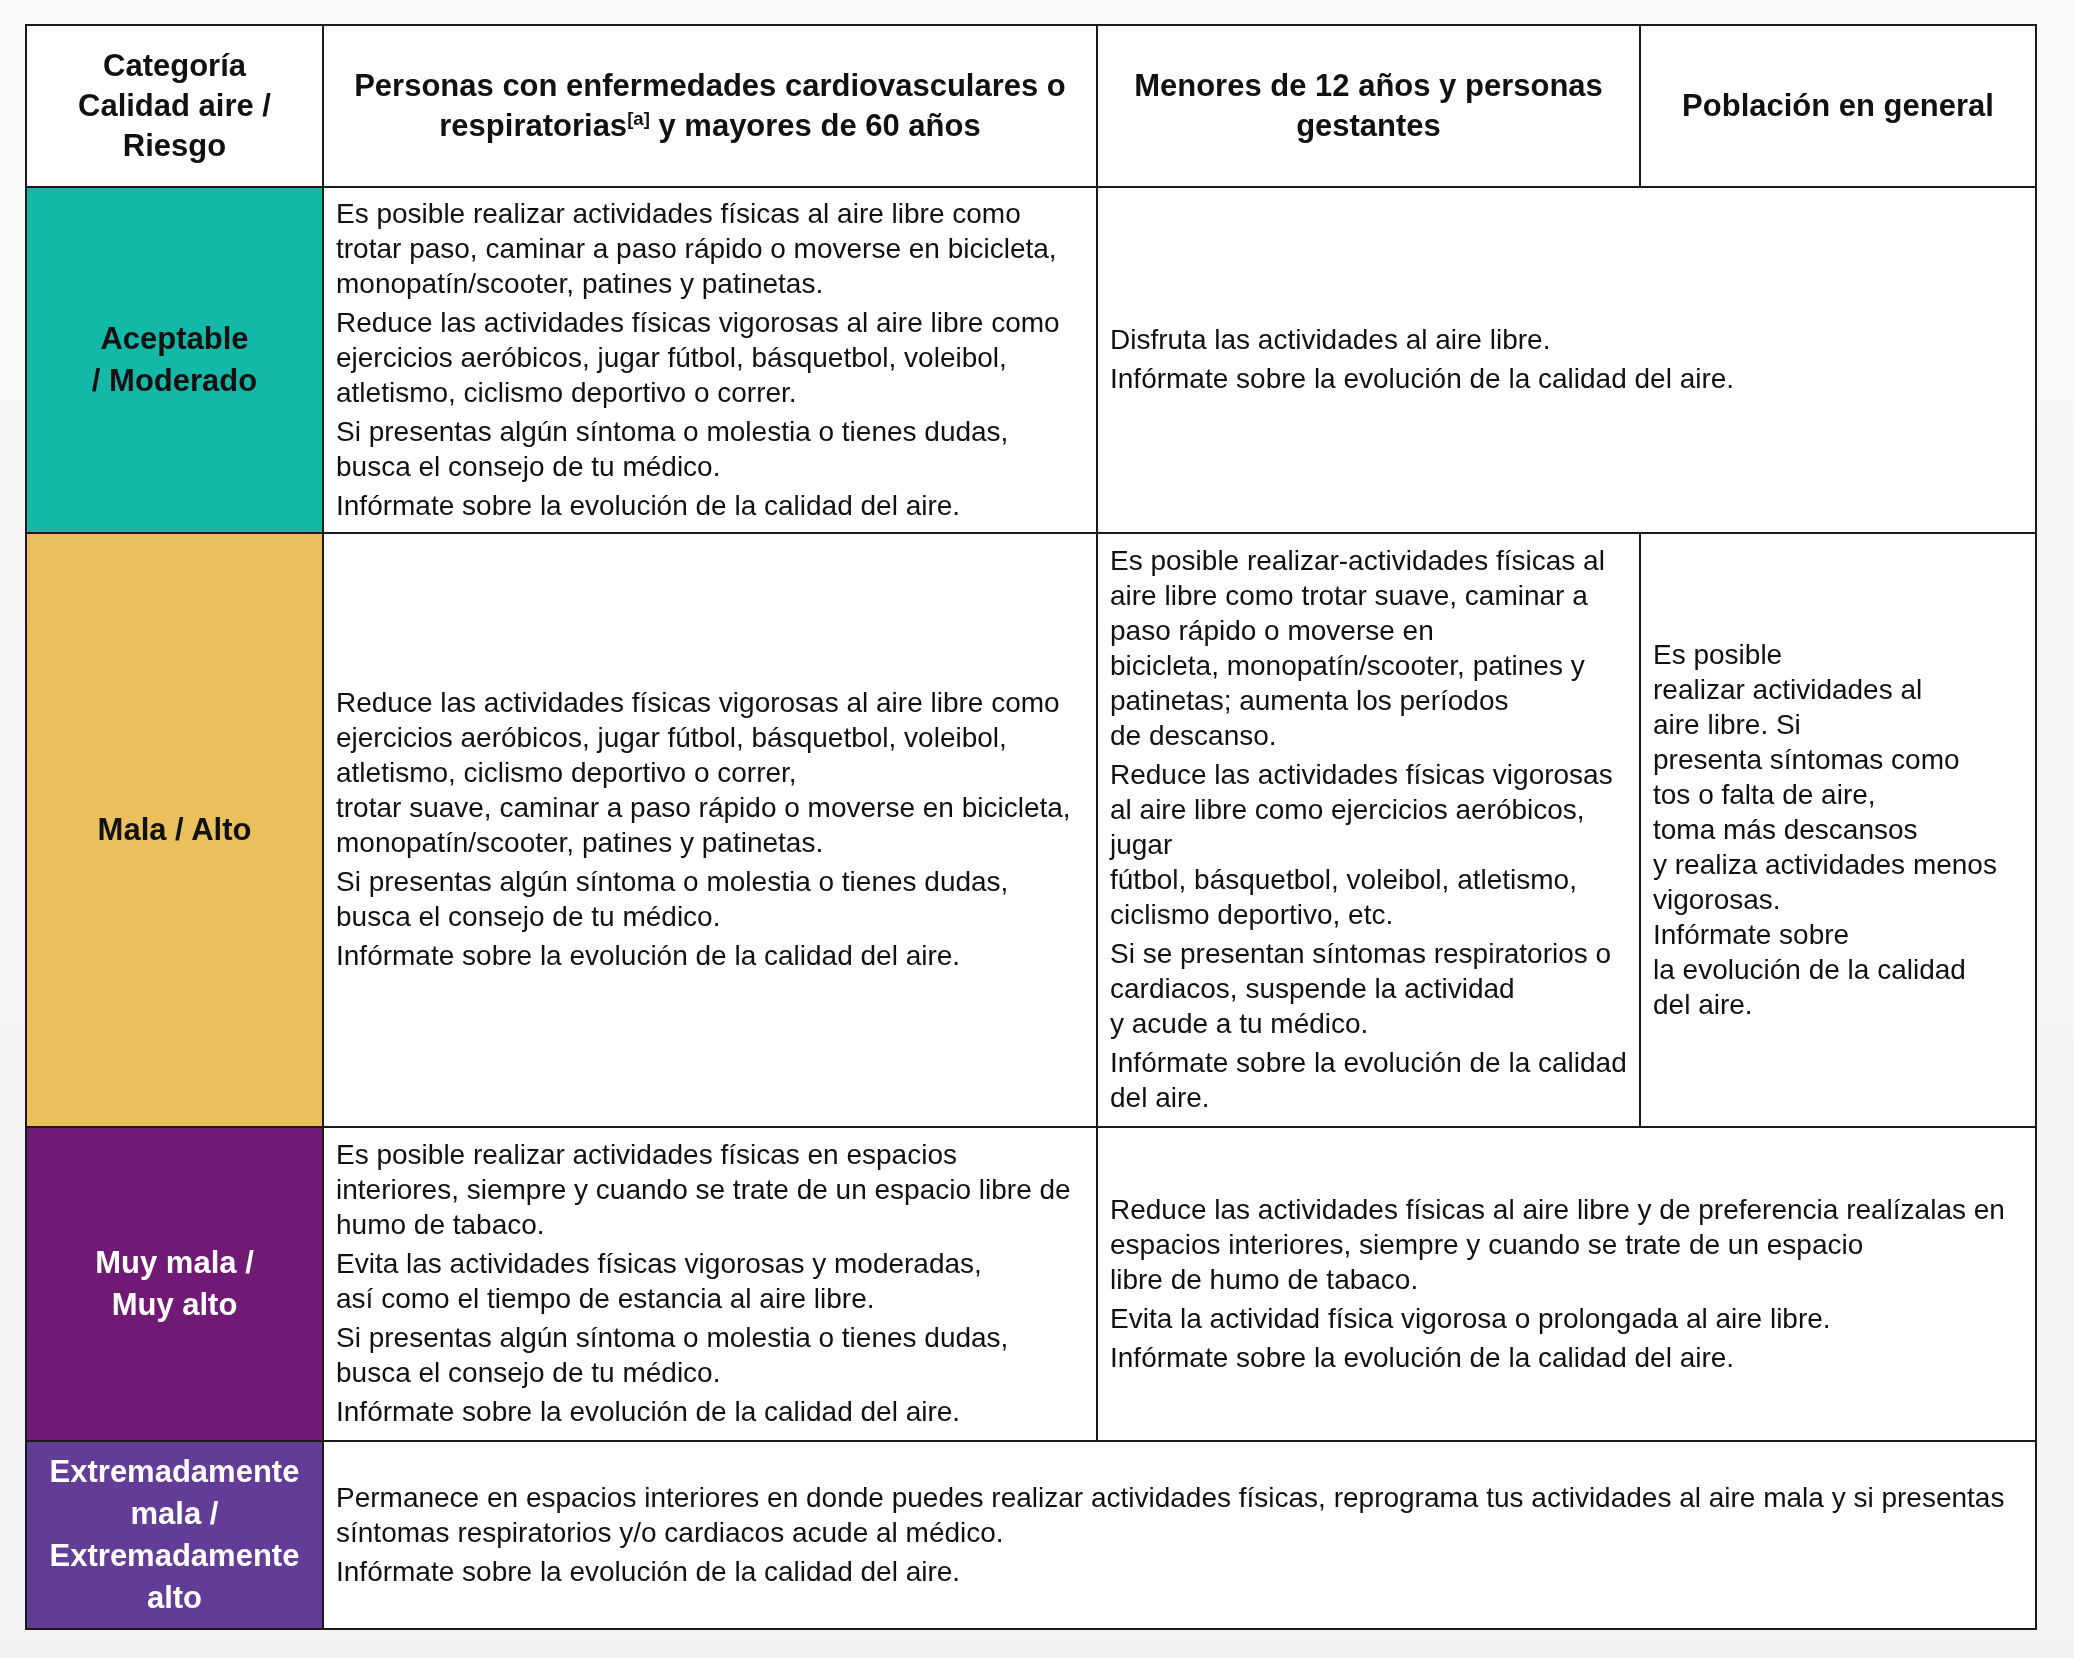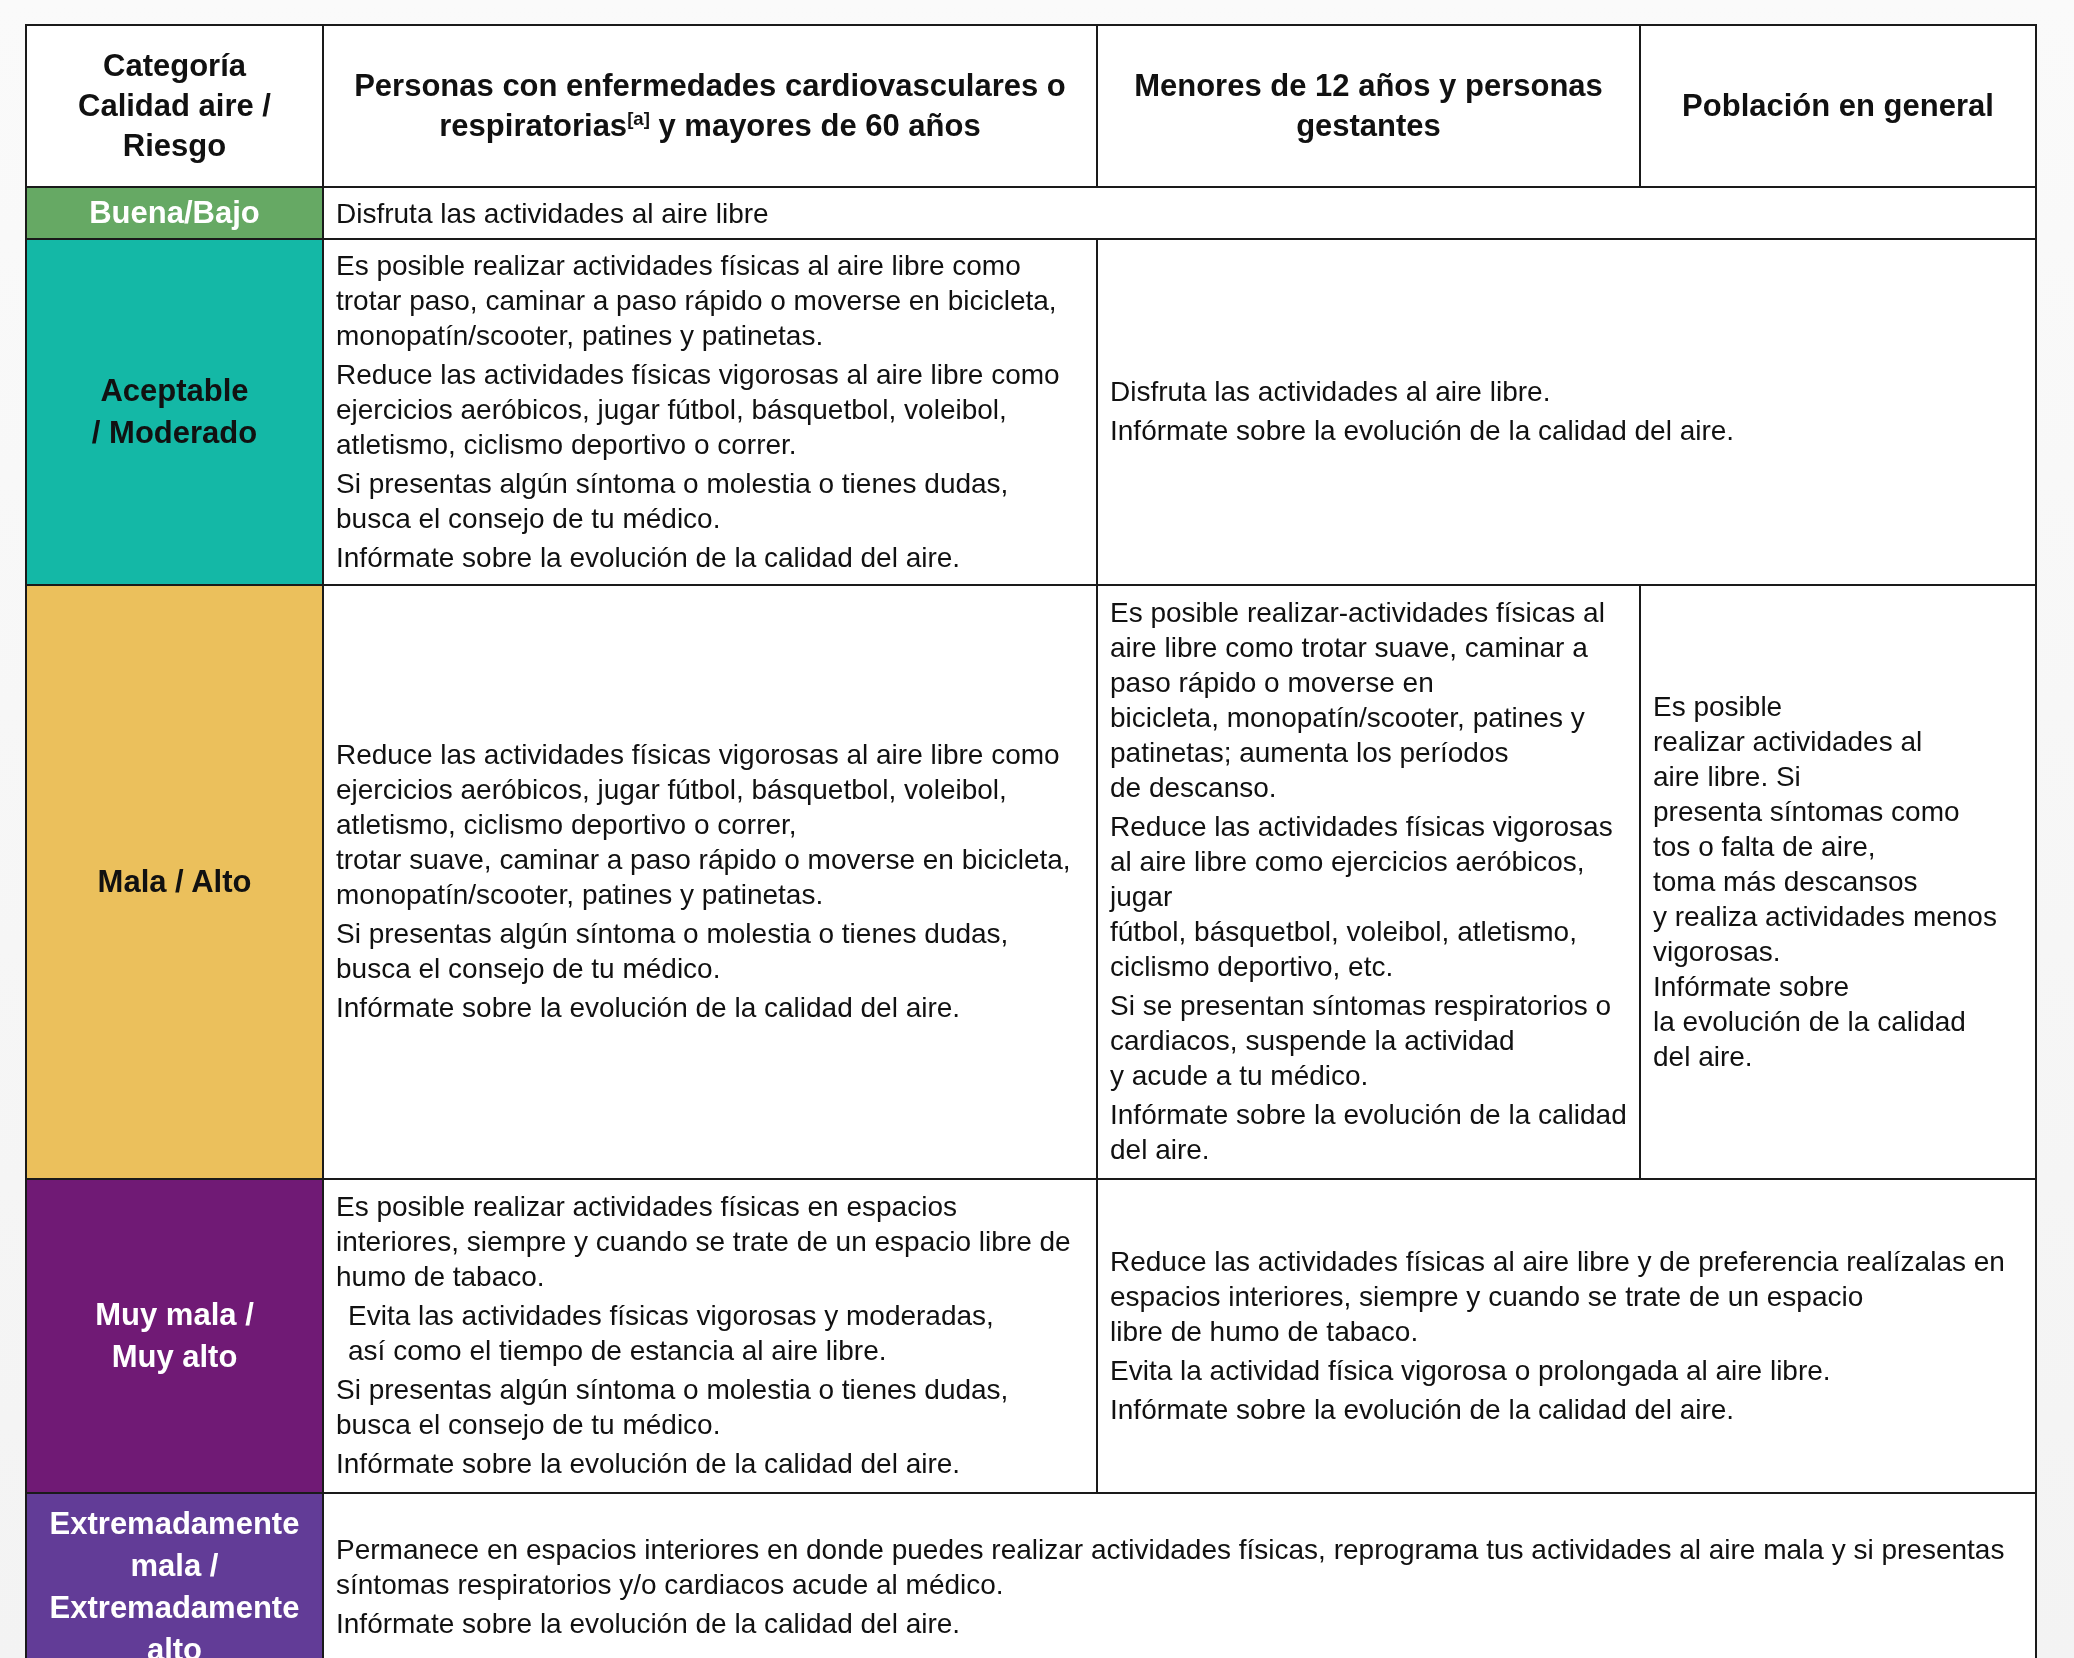--- a/index.html
+++ b/index.html
@@ -60,28 +60,20 @@
       <th>
         <span>Menores de 12 años y personas gestantes</span>
       </th>
       <th>
         <span>Población en general</span>
       </th>
     </tr>
   </thead>
   <tbody>
 
-    <tr class="row-buena">
-      <td class="cat white" style="background: rgb(102, 169, 100);">
-        <span style="white-space: pre-line;">Buena/Bajo</span>
-      </td>
-      <td class="cell" colspan="3">
-        <span>Disfruta las actividades al aire libre</span>
-      </td>
-    </tr>
 
     <tr class="row-aceptable">
       <td class="cat" style="background: #14b8a6;">
         <span class="pline" style="white-space: pre-line;">Aceptable
 / Moderado</span>
       </td>
       <td class="cell">
         <p>Es posible realizar actividades físicas al aire libre como trotar paso, caminar a paso rápido o moverse en bicicleta, monopatín/scooter, patines y patinetas.</p>
         <p>Reduce las actividades físicas vigorosas al aire libre como ejercicios aeróbicos, jugar fútbol, básquetbol, voleibol, atletismo, ciclismo deportivo o correr.</p>
         <p>Si presentas algún síntoma o molestia o tienes dudas, busca el consejo de tu médico.</p>
@@ -128,21 +120,21 @@
       </td>
     </tr>
 
     <tr class="row-muymala">
       <td class="cat white" style="background: #701a75;">
         <span class="pline" style="white-space: pre-line;">Muy mala /
 Muy alto</span>
       </td>
       <td class="cell">
         <p>Es posible realizar actividades físicas en espacios interiores, siempre y cuando se trate de un espacio libre de humo de tabaco.</p>
-        <p class="pline" style="white-space: pre-line; margin-left: 12px;">Evita las actividades físicas vigorosas y moderadas,
+        <p class="pline" style="white-space: pre-line;">Evita las actividades físicas vigorosas y moderadas,
 así como el tiempo de estancia al aire libre.</p>
         <p>Si presentas algún síntoma o molestia o tienes dudas, busca el consejo de tu médico.</p>
         <p>Infórmate sobre la evolución de la calidad del aire.</p>
       </td>
       <td class="cell" colspan="2">
         <p class="pline" style="white-space: pre-line;">Reduce las actividades físicas al aire libre y de preferencia realízalas en espacios interiores, siempre y cuando se trate de un espacio
 libre de humo de tabaco.</p>
         <p>Evita la actividad física vigorosa o prolongada al aire libre.</p>
         <p>Infórmate sobre la evolución de la calidad del aire.</p>
       </td>

